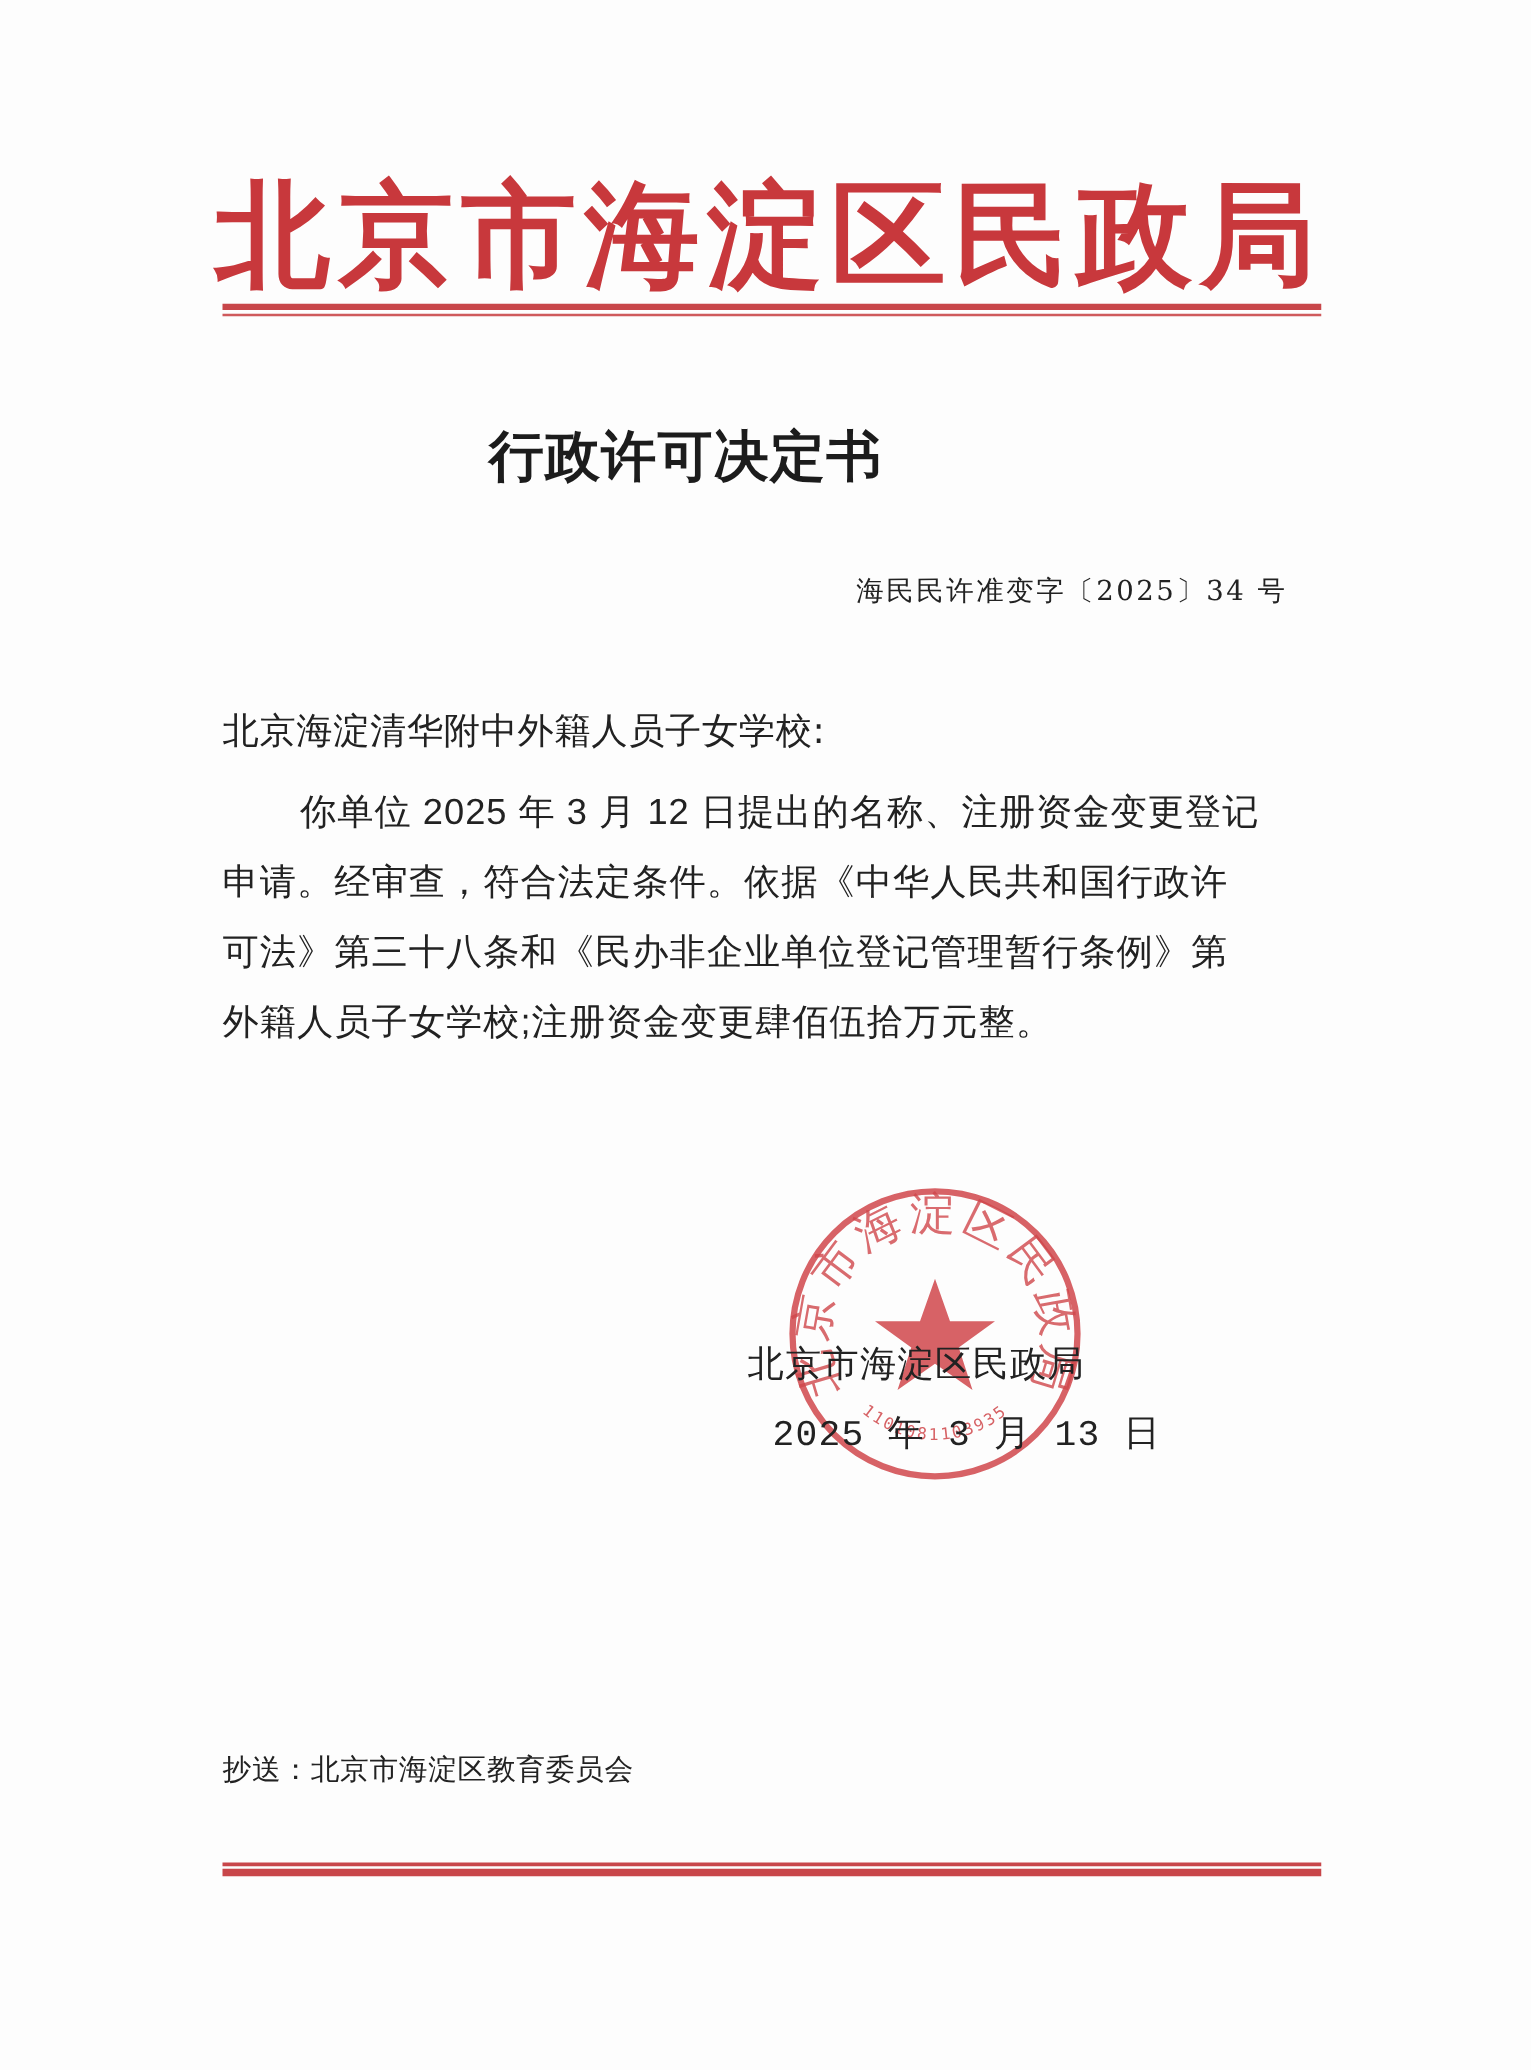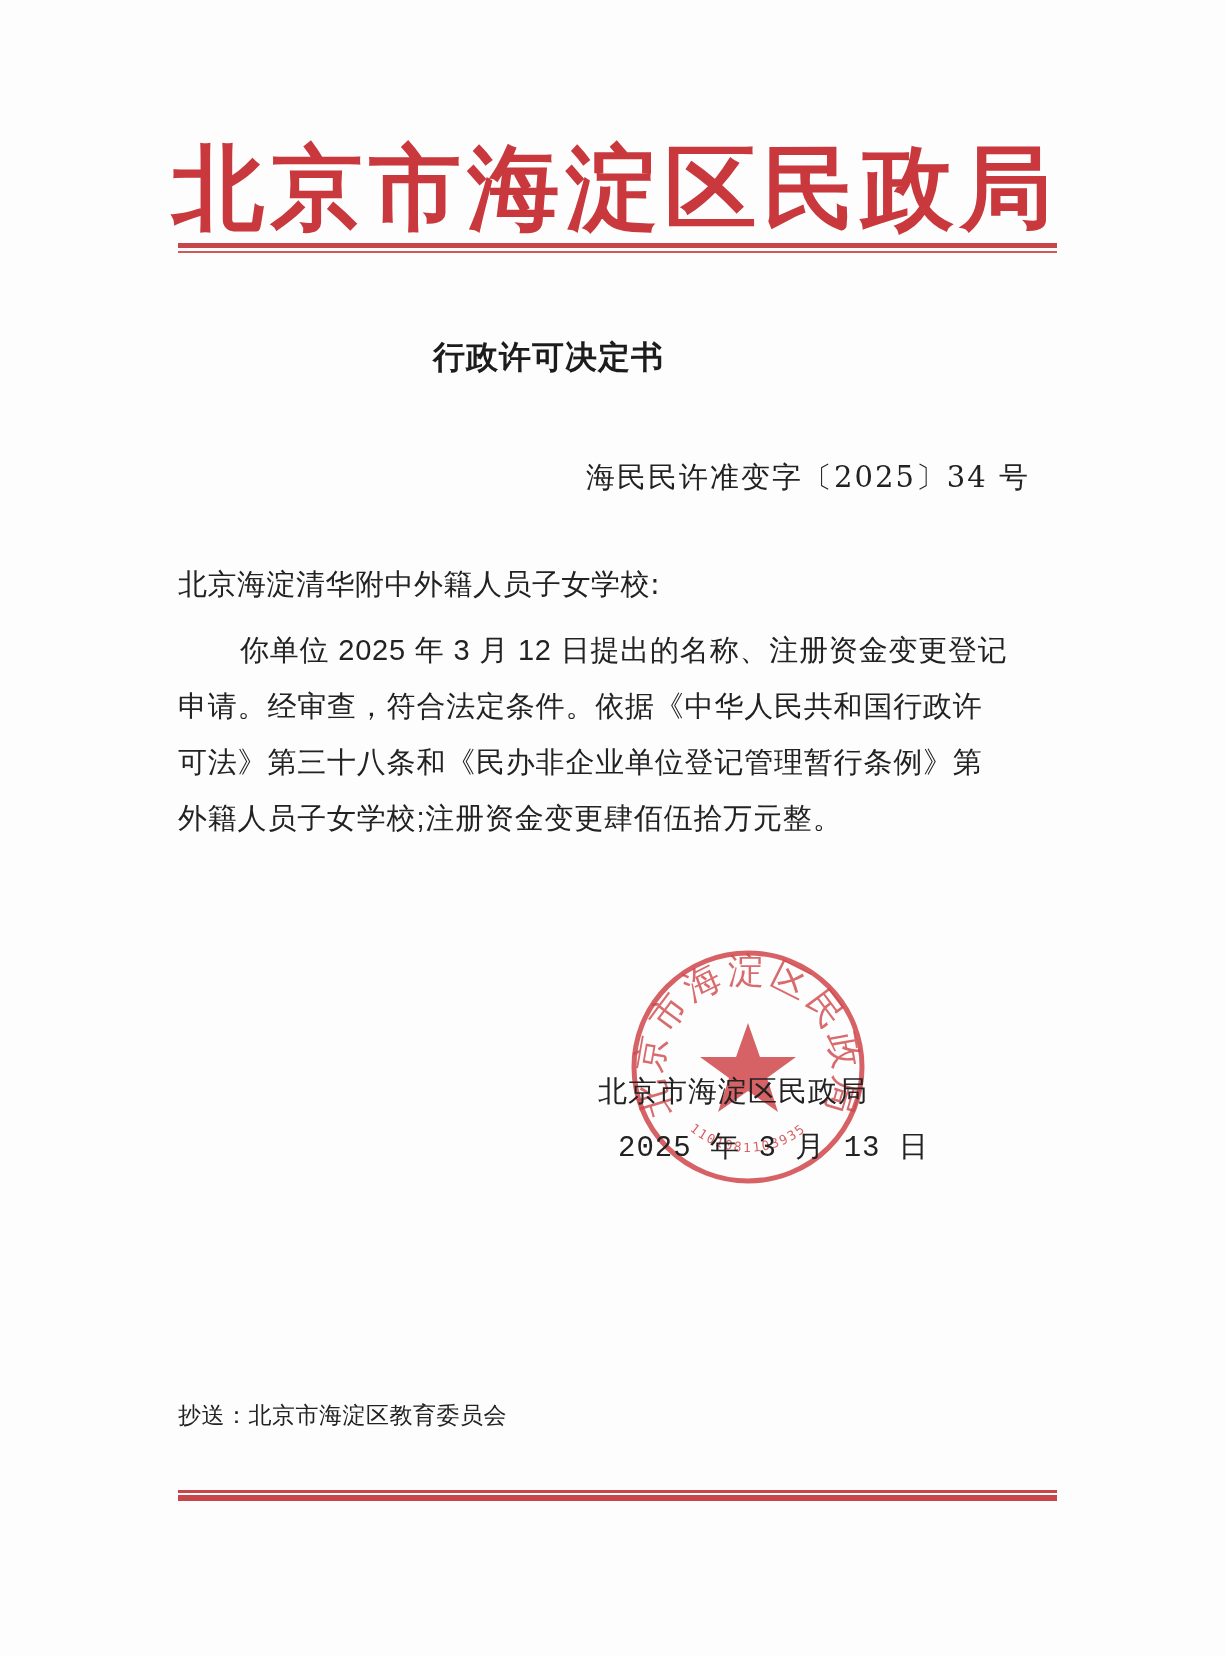--- a/index.html
+++ b/index.html
@@ -9,24 +9,24 @@
 
   .letterhead { position: absolute; left: 172px; top: 138px; width: 880px; height: 100px;
                 display: flex; justify-content: space-between; align-items: center; }
   .letterhead span { color: #c8383c; font-size: 92px; font-weight: bold; line-height: 100px;
                      font-family: "DejaVu Serif", serif; }
 
   .rule-thick { position: absolute; left: 178px; width: 879px; height: 5px; background: #c8464a; }
   .rule-thin  { position: absolute; left: 178px; width: 879px; height: 2px; background: #cf5a5c; }
 
   .doc-title { position: absolute; left: 0; width: 1097px; top: 336px; text-align: center;
-               font-size: 32px; font-weight: bold; letter-spacing: 1px; color: #1c1c1c;
+               font-size: 44px; font-weight: bold; letter-spacing: 1px; color: #1c1c1c;
                font-family: Liberation Sans, sans-serif; }
 
-  .doc-number { position: absolute; right: 195px; top: 458px; font-size: 29px; color: #222;
+  .doc-number { position: absolute; right: 195px; top: 458px; font-size: 22px; color: #222;
                 letter-spacing: 2px; font-family: "DejaVu Serif", serif; }
 
   .addressee { position: absolute; left: 178px; top: 565px; font-size: 29px; color: #222;
                font-family: "DejaVu Sans", sans-serif; font-weight: normal; letter-spacing: 0.5px; }
 
   .body-lines { position: absolute; left: 178px; top: 622px; width: 870px; }
   .body-line { height: 56px; line-height: 56px; font-size: 29px; color: #222; white-space: nowrap;
                font-family: Liberation Sans, sans-serif; letter-spacing: 0.8px; }
   .body-line.indent { padding-left: 62px; }
 

